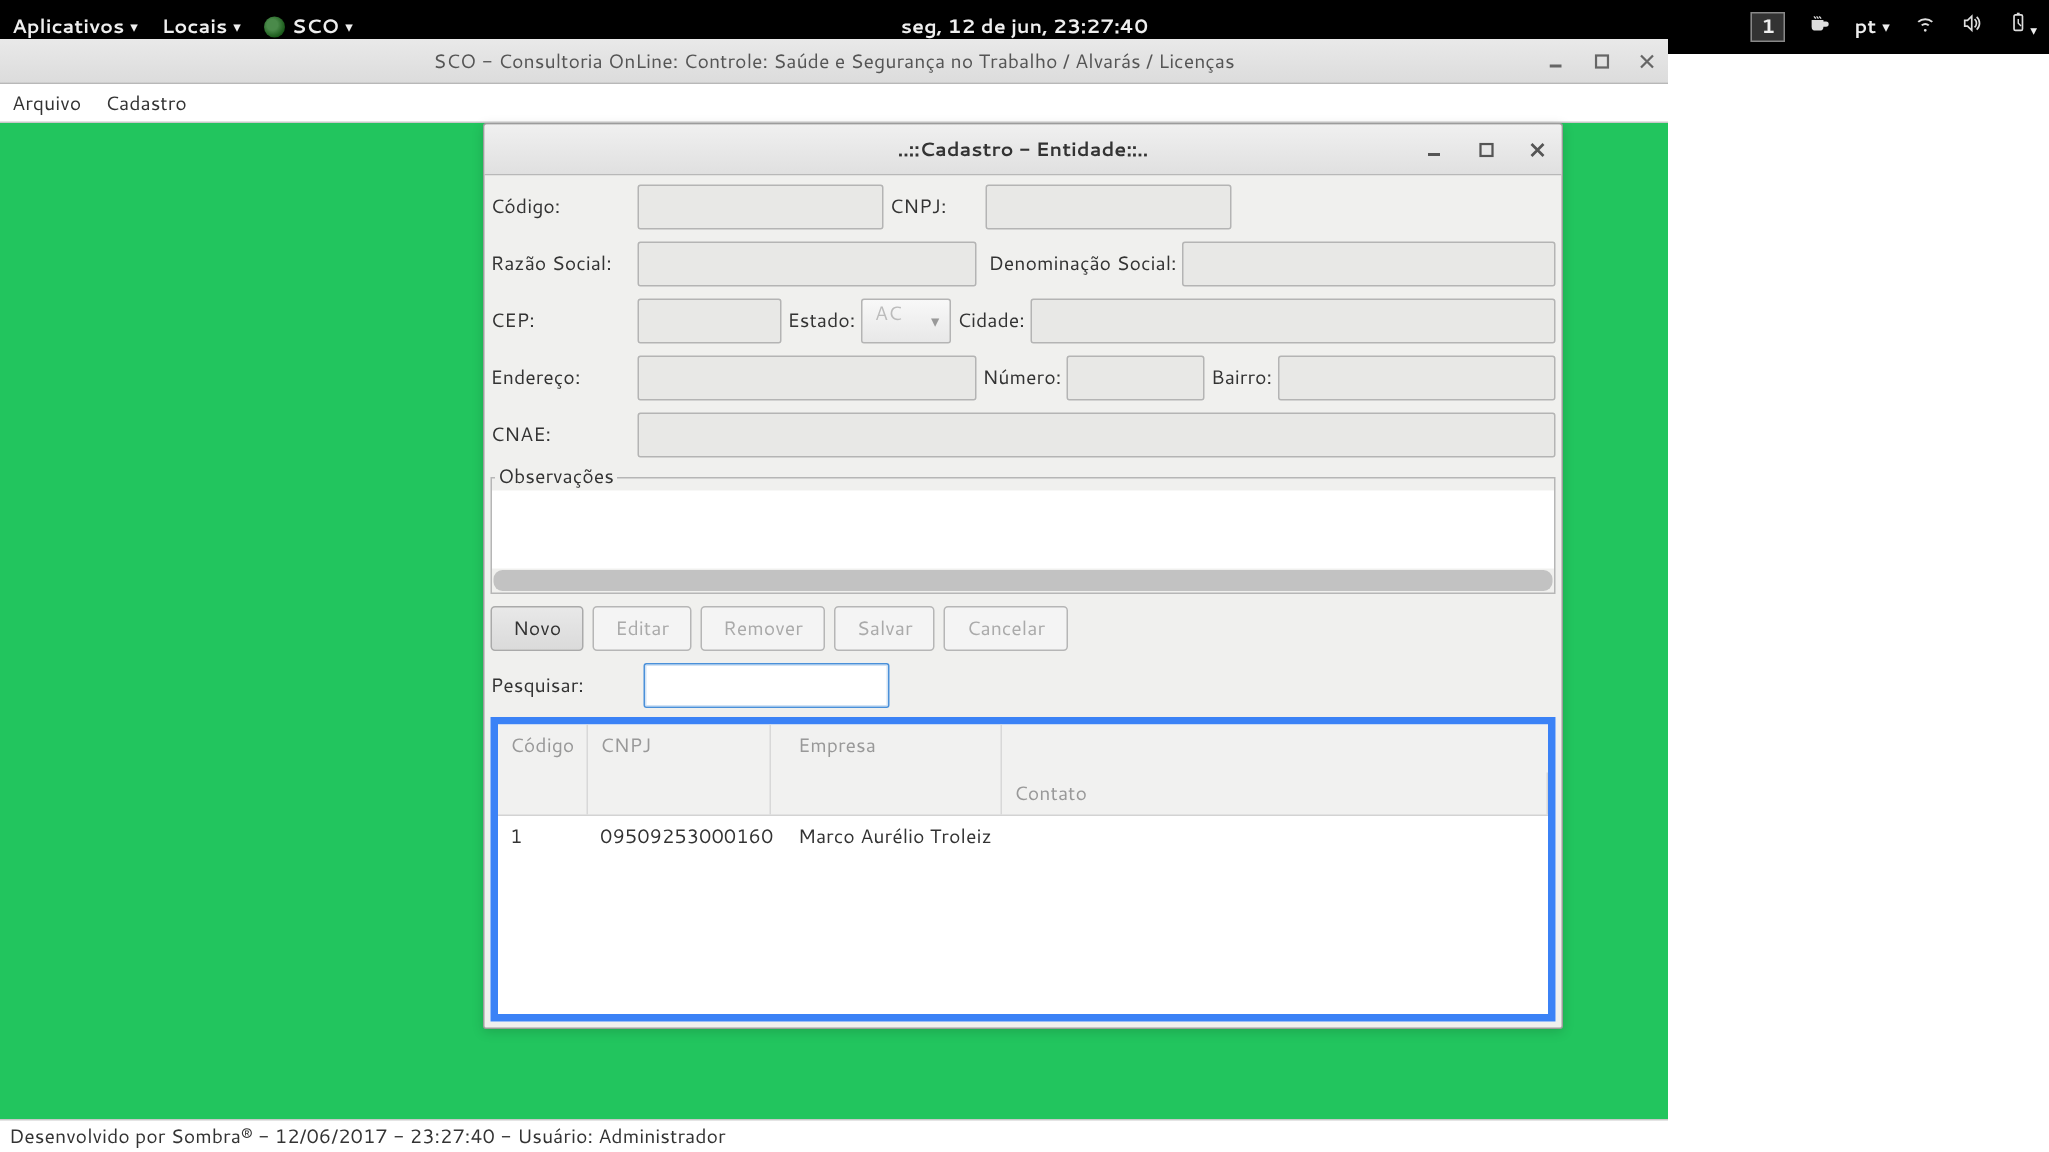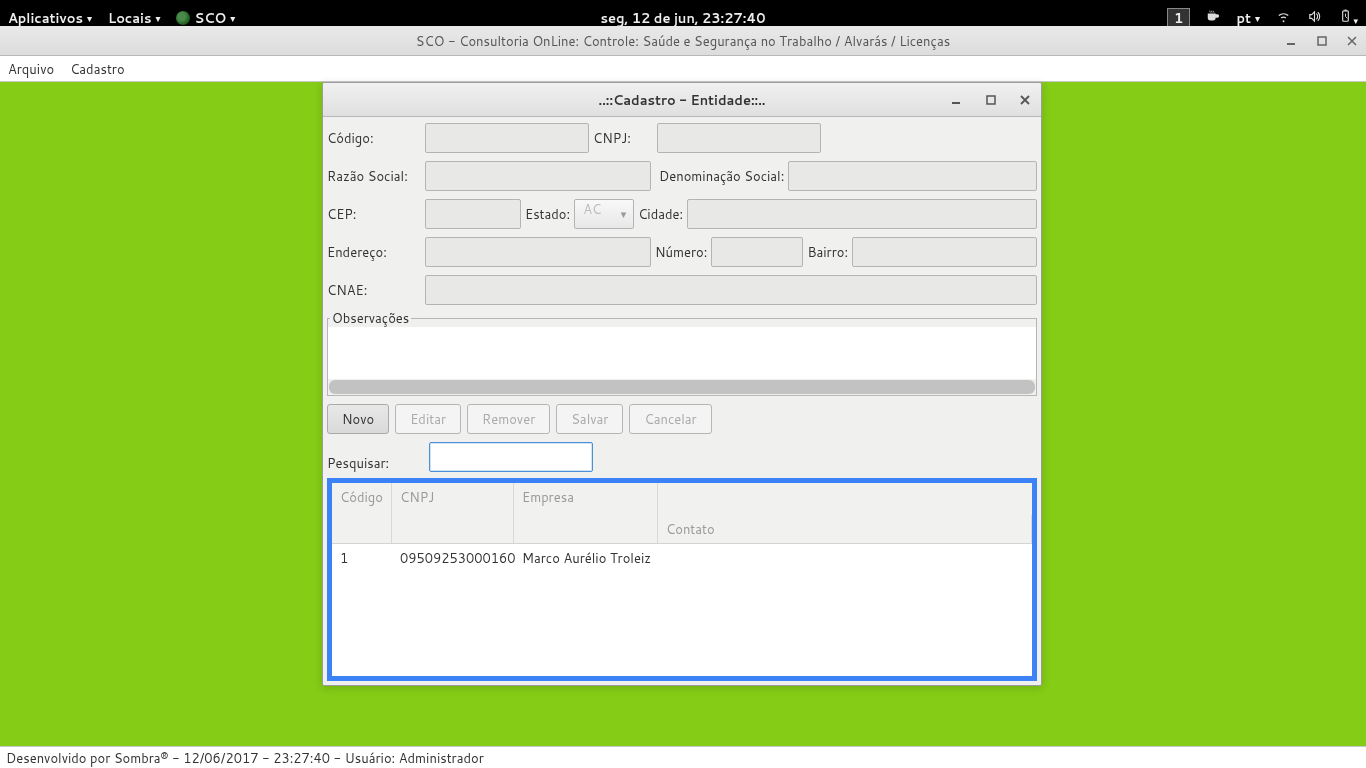--- a/index.html
+++ b/index.html
@@ -61,21 +61,21 @@
   font-weight: bold;
   background: #333;
 }
 .top-panel svg { fill: #ddd; }
 
 
 .app-window {
   position: absolute;
   left: 0;
   top: 26px;
-  width: 1366px;
+  width: 1112px;
   height: 742px;
   background: #efefef;
   display: flex;
   flex-direction: column;
 }
 .titlebar {
   height: 30px;
   background: linear-gradient(#e9e9e9, #dcdcdc);
   border-bottom: 1px solid #b8b8b8;
   display: flex;
@@ -105,21 +105,21 @@
   border-bottom: 1px solid #c9c9c9;
   display: flex;
   align-items: center;
   padding: 0 8px;
   gap: 16px;
   color: #333;
 }
 .menubar span { cursor: pointer; }
 .client-area {
   flex: 1;
-  background: #84cc16;
+  background: #22c55e;
   position: relative;
 }
 .statusbar {
   height: 22px;
   border-top: 1px solid #c9c9c9;
   background: #fff;
   padding: 2px 6px;
   color: #333;
   font-size: 12px;
 }
@@ -234,21 +234,21 @@
   background: linear-gradient(#e8e8e8, #dadada);
   border-color: #aaa;
 }
 .btn.disabled {
   color: #aaa;
   background: #f4f4f4;
   cursor: default;
 }
 .search-row {
   display: flex;
-  align-items: flex-end;
+  align-items: center;
   gap: 8px;
   padding: 4px 4px;
 }
 .search-input {
   width: 164px;
   height: 30px;
   border: 1px solid #4a90d9 !important;
   background: #fff !important;
   box-shadow: inset 0 0 0 1px rgba(74,144,217,0.25);
 }
@@ -273,21 +273,21 @@
 }
 .tbody { flex: 1; }
 .trow {
   display: flex;
   padding: 3px 0;
   color: #333;
 }
 .td { padding: 2px 8px; }
 .col-codigo { width: 60px; }
 .col-cnpj { width: 122px; }
-.col-empresa { width: 144px; flex: 0 0 144px; }
+.col-empresa { width: 144px; flex: 0 0 144px; margin-left: 10px; }
 .col-contato { flex: 1; margin-top: 32px; }
 .td.col-empresa { flex: 1 1 auto; width: auto; }
 
 </style>
 </head>
 <body>
 
 <div class="top-panel">
   <div class="left">
     <span class="item arrow-down">Aplicativos</span>

